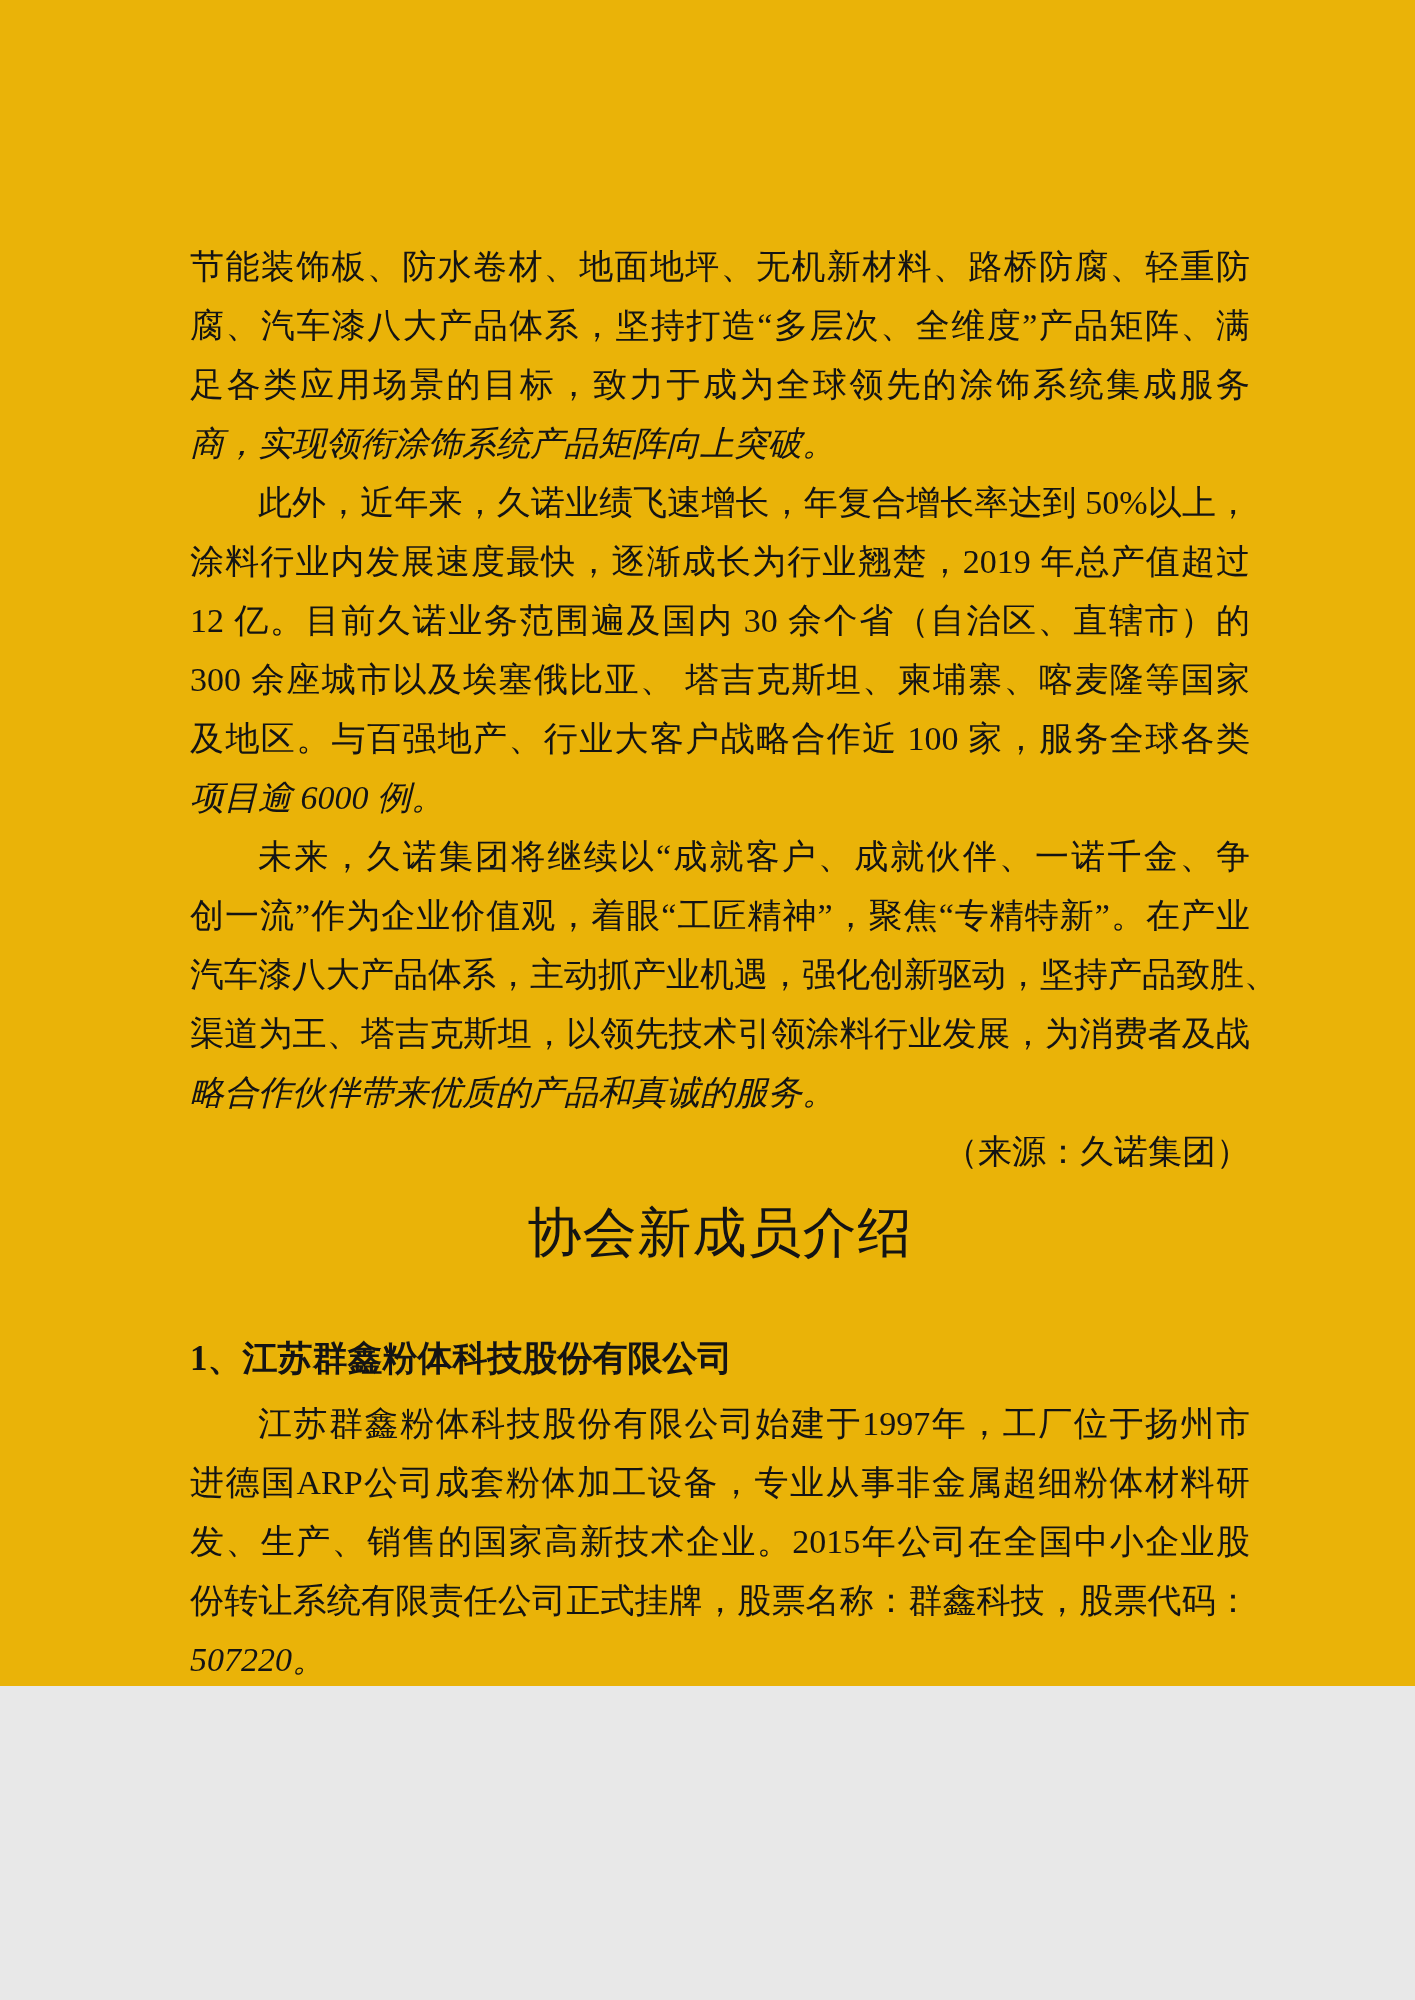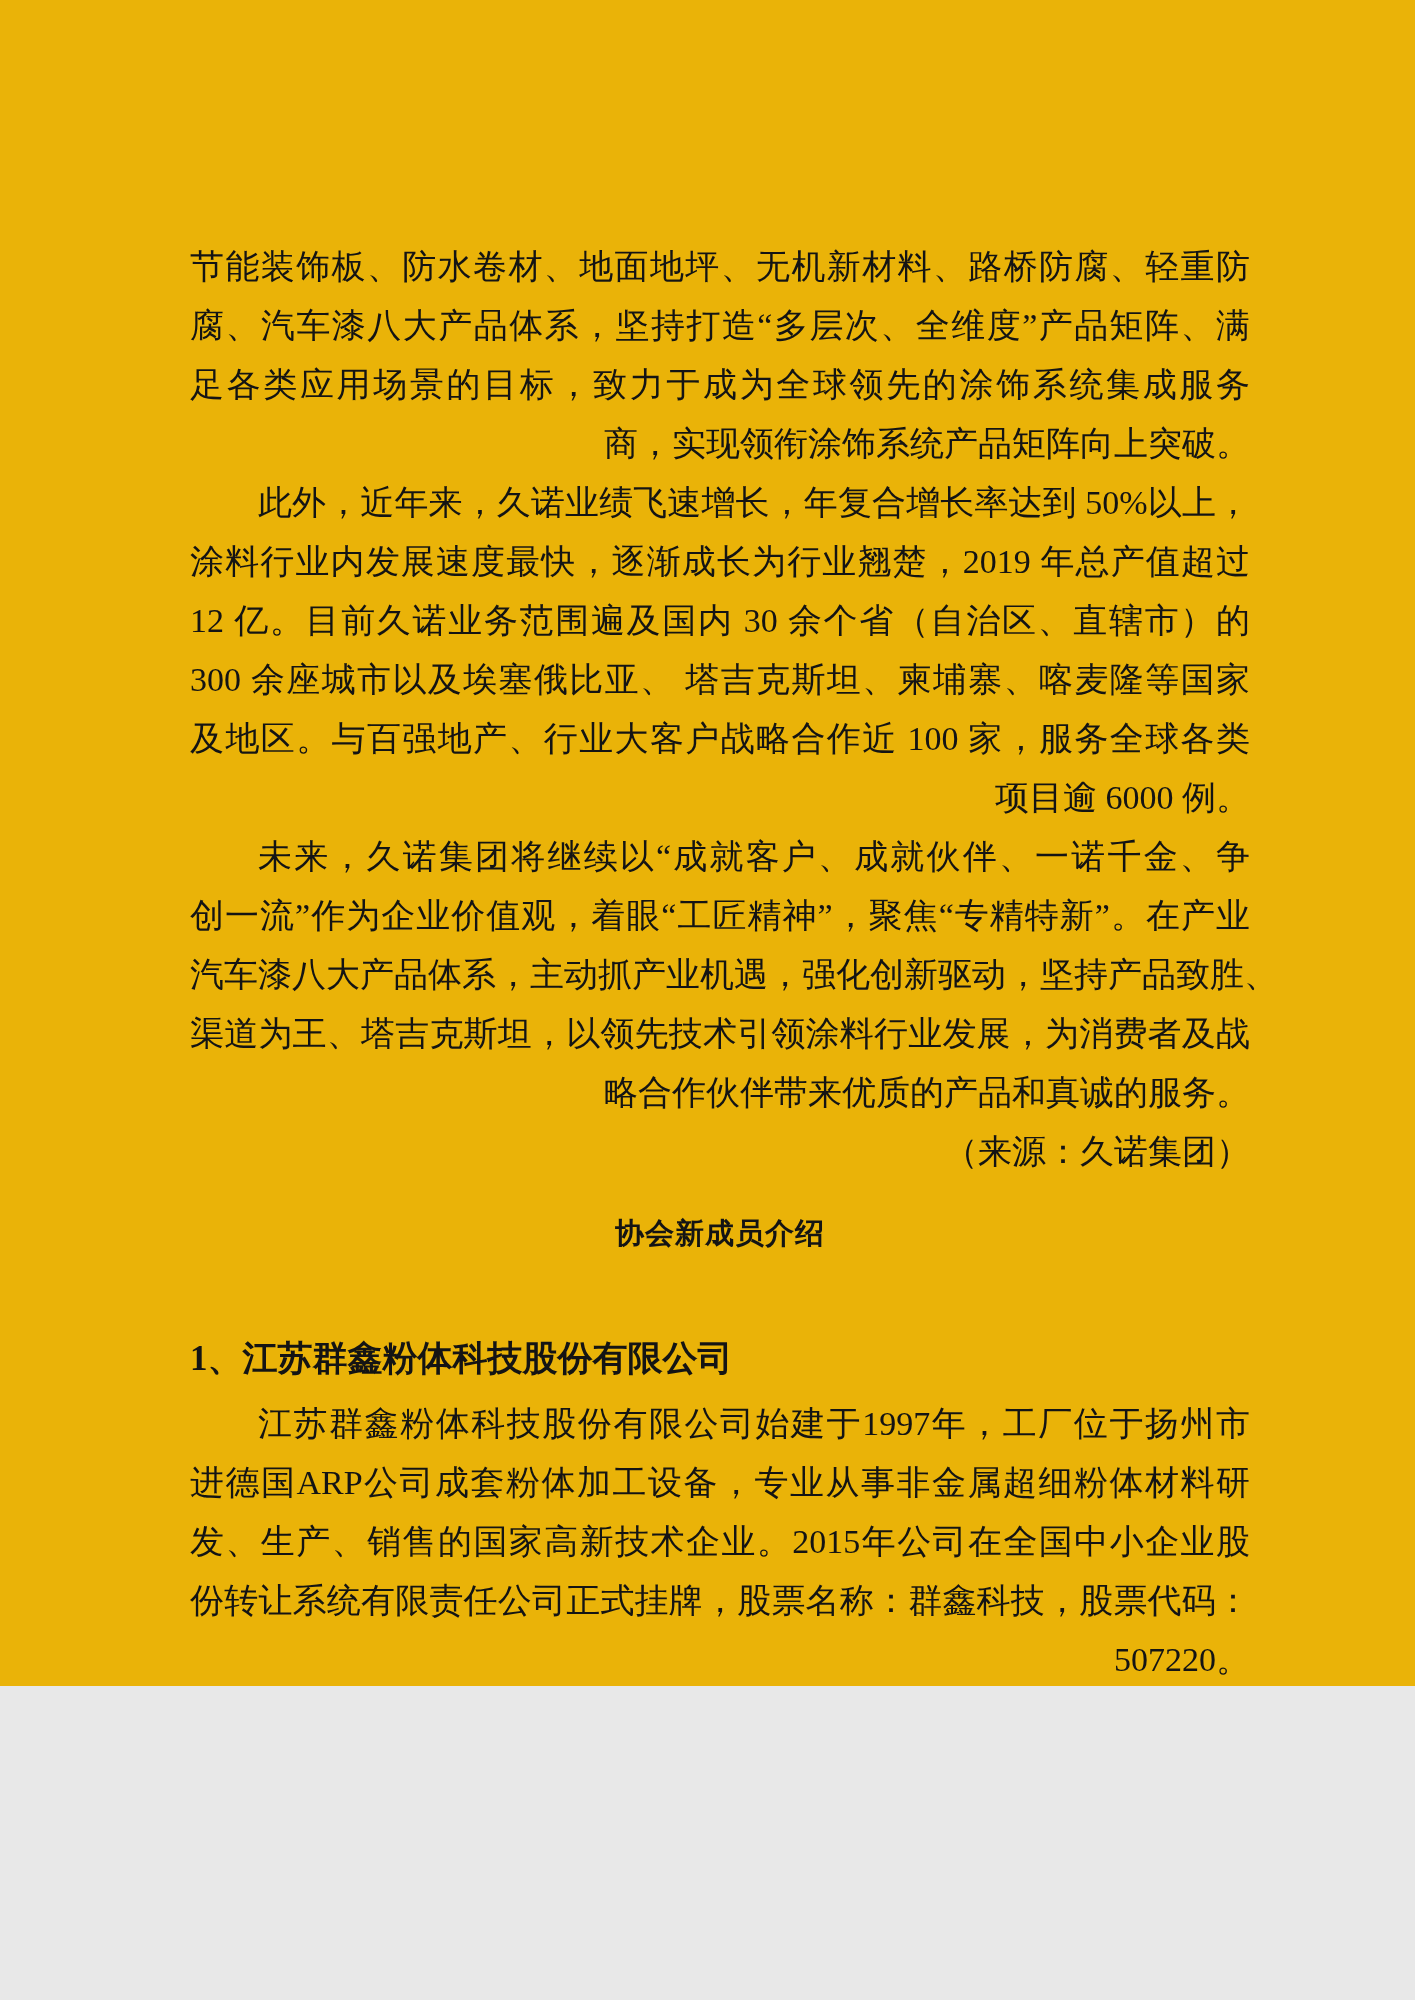--- a/index.html
+++ b/index.html
@@ -25,38 +25,39 @@
   }
   .line {
     font-size: 34px;
     line-height: 59px;
     height: 59px;
     white-space: nowrap;
     text-align: justify;
     text-align-last: justify;
   }
   .line.last {
-    text-align: right;
+    text-align: left;
     text-align-last: auto;
+    font-style: italic;
   }
   .line.ind {
     padding-left: 68px;
     width: 992px;
   }
   .source-line {
     font-size: 34px;
     line-height: 59px;
     height: 59px;
     text-align: right;
   }
   .section-heading {
     margin-top: 20px;
-    font-size: 29px;
+    font-size: 54px;
     line-height: 64px;
-    font-weight: bold;
+    font-weight: normal;
     text-align: center;
     letter-spacing: 1px;
   }
   .member-title {
     margin-top: 64px;
     font-size: 35px;
     line-height: 59px;
     font-weight: bold;
     text-align: left;
   }

